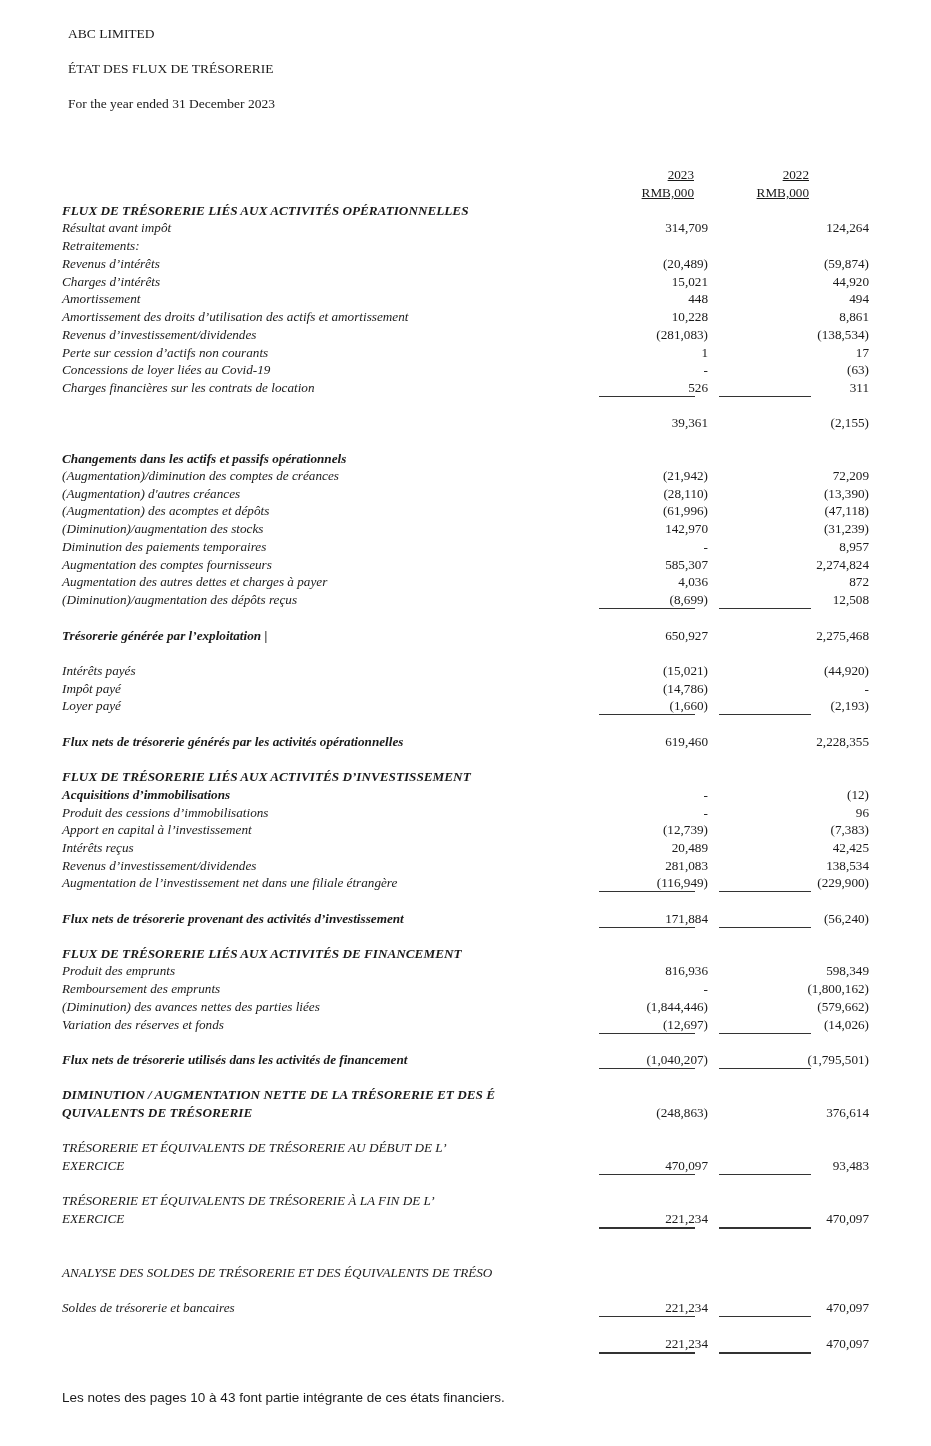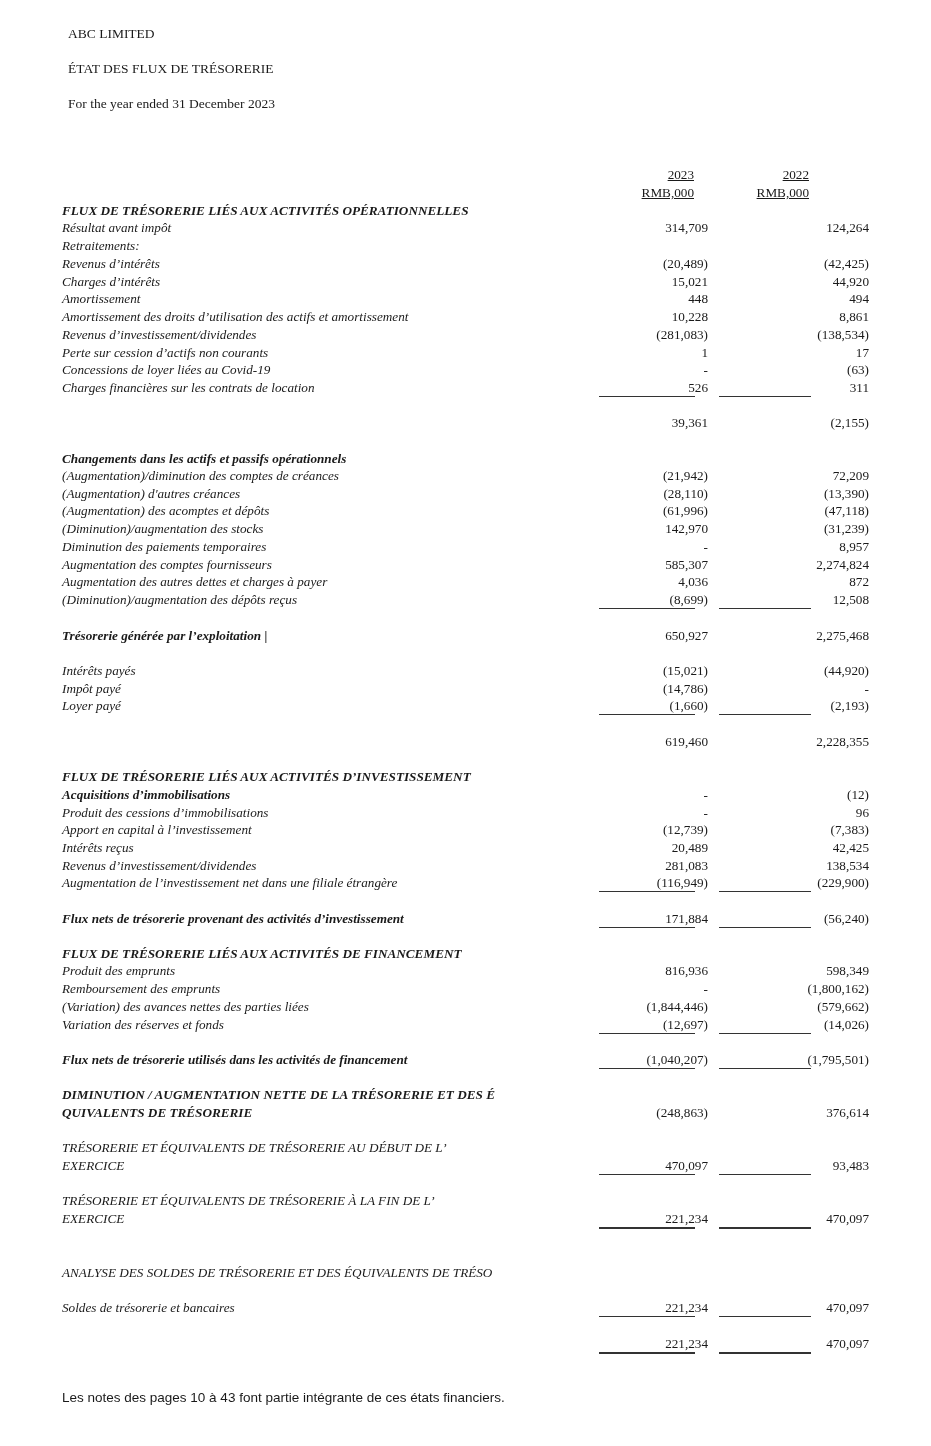--- a/index.html
+++ b/index.html
@@ -50,21 +50,21 @@
     <span class="v1 num">314,709</span>
     <span class="v2 num">124,264</span>
   </div>
   <div class="row" style="top:238px">
     <span class="lbl">Retraitements:</span>
   </div>
 
   <div class="row" style="top:256px">
     <span class="lbl">Revenus d’intérêts</span>
     <span class="v1 num">(20,489)</span>
-    <span class="v2 num">(42,425)</span>
+    <span class="v2 num">(59,874)</span>
   </div>
   <div class="row" style="top:274px">
     <span class="lbl">Charges d’intérêts</span>
     <span class="v1 num">15,021</span>
     <span class="v2 num">44,920</span>
   </div>
   <div class="row" style="top:291px">
     <span class="lbl">Amortissement</span>
     <span class="v1 num">448</span>
     <span class="v2 num">494</span>
@@ -166,20 +166,21 @@
   </div>
   <div class="row" style="top:698px">
     <span class="lbl">Loyer payé</span>
     <span class="v1 num">(1,660)</span>
     <span class="v2 num">(2,193)</span>
   </div>
   <div class="uline v1" style="top:714px"></div>
   <div class="uline v2" style="top:714px"></div>
 
   <div class="row" style="top:734px">
+    <span class="lbl bold">Flux nets de trésorerie générés par les activités opérationnelles</span>
     <span class="v1 num">619,460</span>
     <span class="v2 num">2,228,355</span>
   </div>
 
   <div class="row bold" style="top:769px">
     <span class="lbl">FLUX DE TRÉSORERIE LIÉS AUX ACTIVITÉS D’INVESTISSEMENT</span>
   </div>
   <div class="row" style="top:787px">
     <span class="lbl bold">Acquisitions d’immobilisations</span>
     <span class="v1 num">-</span>
@@ -228,21 +229,21 @@
     <span class="lbl">Produit des emprunts</span>
     <span class="v1 num">816,936</span>
     <span class="v2 num">598,349</span>
   </div>
   <div class="row" style="top:981px">
     <span class="lbl">Remboursement des emprunts</span>
     <span class="v1 num">-</span>
     <span class="v2 num">(1,800,162)</span>
   </div>
   <div class="row" style="top:999px">
-    <span class="lbl">(Variation) des avances nettes des parties liées</span>
+    <span class="lbl">(Diminution) des avances nettes des parties liées</span>
     <span class="v1 num">(1,844,446)</span>
     <span class="v2 num">(579,662)</span>
   </div>
   <div class="row" style="top:1017px">
     <span class="lbl">Variation des réserves et fonds</span>
     <span class="v1 num">(12,697)</span>
     <span class="v2 num">(14,026)</span>
   </div>
   <div class="uline v1" style="top:1033px"></div>
   <div class="uline v2" style="top:1033px"></div>

